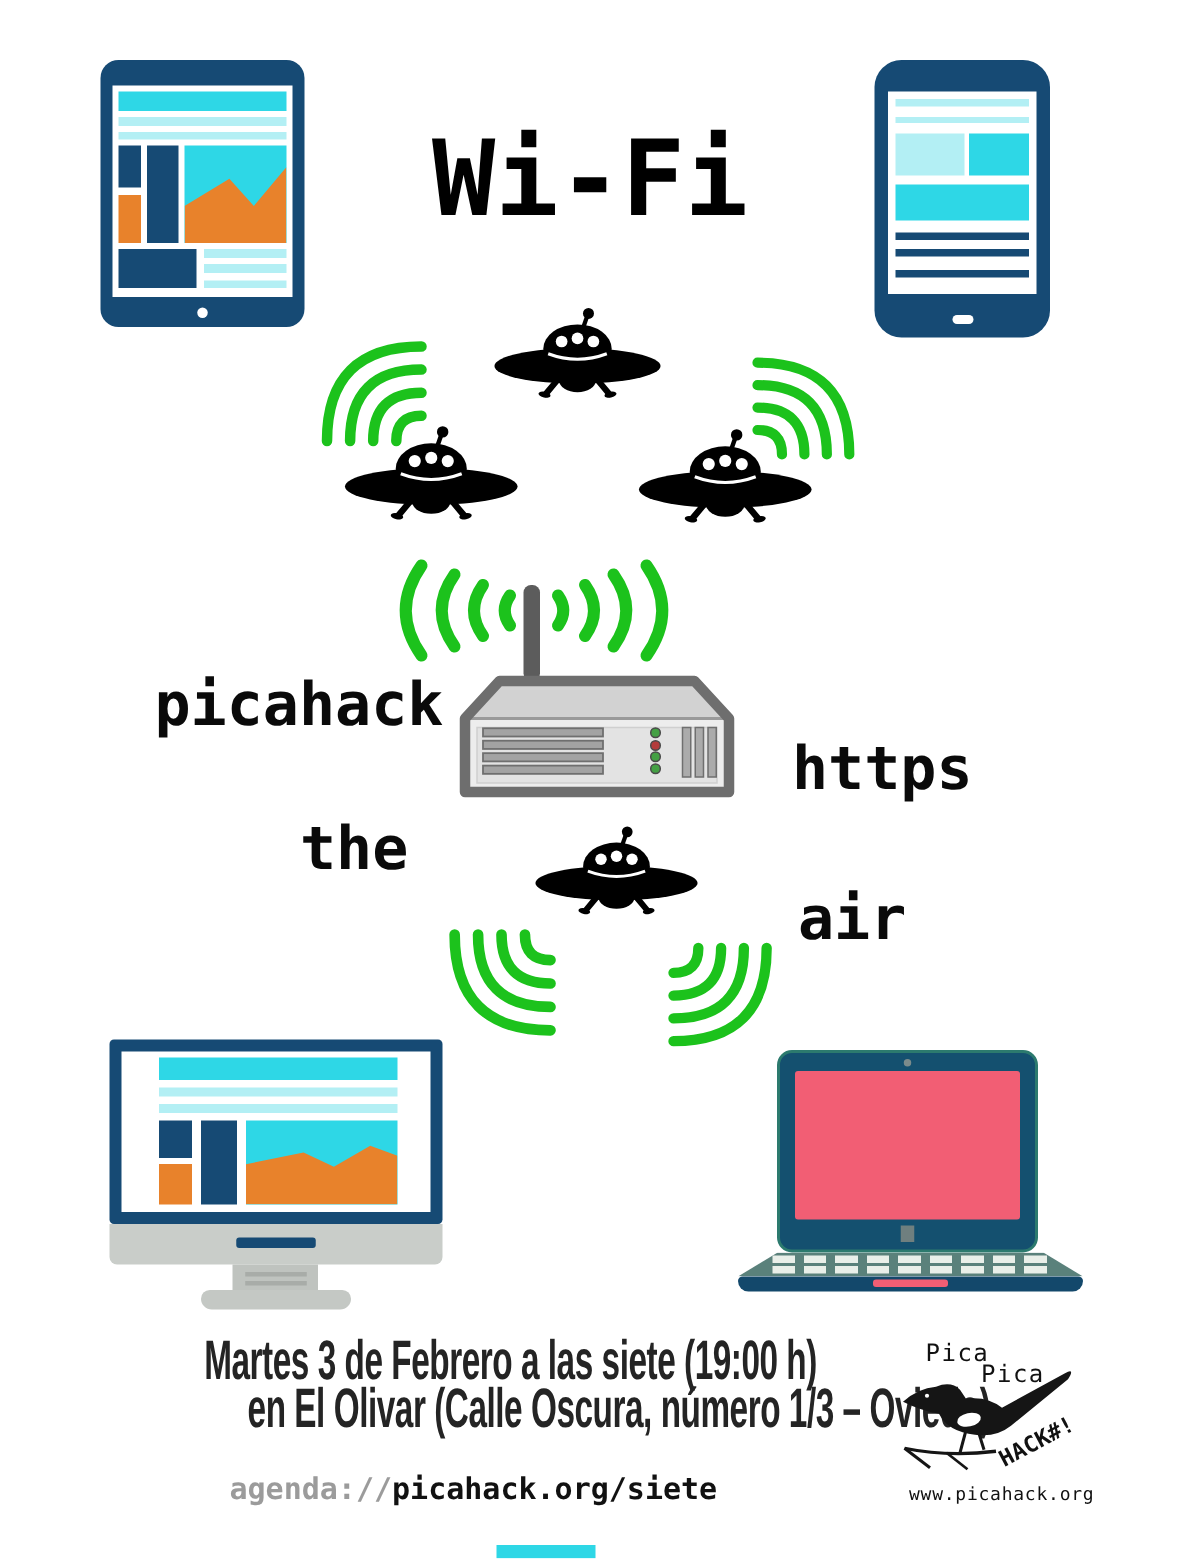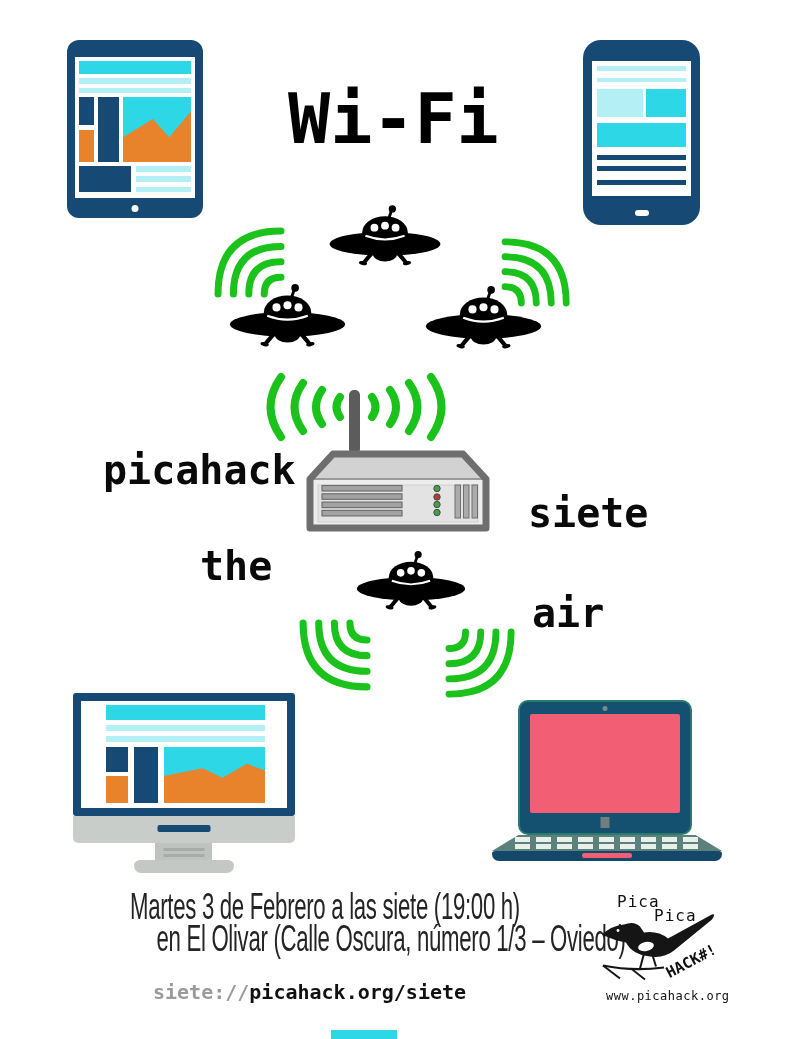--- a/index.html
+++ b/index.html
@@ -9,21 +9,21 @@
 
   
   .title{left:288px;top:84px;font-size:70px;font-weight:bold;color:#000;line-height:1;}
   .word{font-size:40px;font-weight:bold;color:#0a0a0a;line-height:1;}
   .w-attacks{left:103px;top:450px;}
   .w-the{left:200px;top:546px;}
   .w-over{left:528px;top:493px;}
   .w-air{left:532px;top:593px;}
 
   .event{left:0;top:891px;width:600px;text-align:left;color:#242424;
-         font-family:"Liberation Sans",sans-serif;font-weight:normal;font-size:37px;line-height:32px;}
+         font-family:"Liberation Sans",sans-serif;font-weight:bold;font-size:37px;line-height:32px;}
   .event .squeeze{display:inline-block;transform:scaleX(0.60);transform-origin:50% 50%;white-space:nowrap;letter-spacing:-0.5px;}
 
   .url{left:153px;top:980px;font-size:20px;font-weight:bold;white-space:nowrap;}
   .url .scheme{color:#9b9b9b;}
   .url .path{color:#111;}
 
   
   .logo-pica{font-size:16px;color:#111;letter-spacing:1px;}
   .logo-hack{left:664px;top:952px;font-size:15px;font-weight:bold;color:#111;transform:rotate(-28deg);}
   .logo-site{left:606px;top:989px;font-size:12px;color:#111;letter-spacing:0.5px;}
@@ -208,21 +208,21 @@
     <g fill="#ababab" stroke="#6f6f6f">
       <rect x="153" y="97" width="5.5" height="33"></rect>
       <rect x="161.5" y="97" width="5.5" height="33"></rect>
       <rect x="170" y="97" width="5.5" height="33"></rect>
     </g>
     <path d="M31,66 L161,66 L184,91 L184,140 L8,140 L8,91 Z" fill="none" stroke="#6e6e6e" stroke-width="7" stroke-linejoin="round"></path>
   </svg>
 
   <div class="abs word w-attacks">picahack</div>
   <div class="abs word w-the">the</div>
-  <div class="abs word w-over">siete</div>
+  <div class="abs word w-over">https</div>
   <div class="abs word w-air">air</div>
 
   <svg class="fan" viewBox="0 0 100 100" style="left:296px;top:623px;width:71px;height:71px;transform:scaleY(-1);">
       <use href="#fan-shape"></use>
     </svg>
   <svg class="fan" viewBox="0 0 100 100" style="left:449px;top:632px;width:69px;height:69px;transform:scale(-1,-1);">
       <use href="#fan-shape"></use>
     </svg>
 
   <div class="abs monitor">
@@ -266,21 +266,21 @@
     <div class="abs lp-base">
       <div class="abs lp-pad"></div>
     </div>
   </div>
 
   <div class="abs event">
     <div><span class="squeeze">Martes 3 de Febrero a las siete (19:00 h)</span></div>
     <div><span class="squeeze">en El Olivar (Calle Oscura, número 1/3 – Oviedo)</span></div>
   </div>
 
-  <div class="abs url"><span class="scheme">siete://</span><span class="path">picahack.org/siete</span></div>
+  <div class="abs url"><span class="scheme">agenda://</span><span class="path">picahack.org/siete</span></div>
 
   <div class="abs logo-pica" style="left:617px;top:892px;">Pica</div>
   <div class="abs logo-pica" style="left:654px;top:906px;">Pica</div>
   <svg class="abs" viewBox="0 0 122 77" style="left:600px;top:908px;width:122px;height:78px;overflow:visible;">
     <path d="M3,57 Q32,63 64,59" stroke="#151515" stroke-width="2.2" fill="none"></path>
     <path d="M3,57 L20,70" stroke="#151515" stroke-width="2" fill="none"></path>
     <path d="M31,60 L45,71" stroke="#151515" stroke-width="1.8" fill="none"></path>
     <path d="M44,45 L40,60" stroke="#151515" stroke-width="2" fill="none"></path>
     <path d="M52,45 L56,58" stroke="#151515" stroke-width="2" fill="none"></path>
     <path d="M2,26 Q12,17 24,16 Q34,12 40,18 L44,24 Q58,22 68,30 L110,7 Q117,3 112,11 L74,42 Q64,50 50,48 Q32,46 26,34 Q14,32 2,26 Z" fill="#151515"></path>

